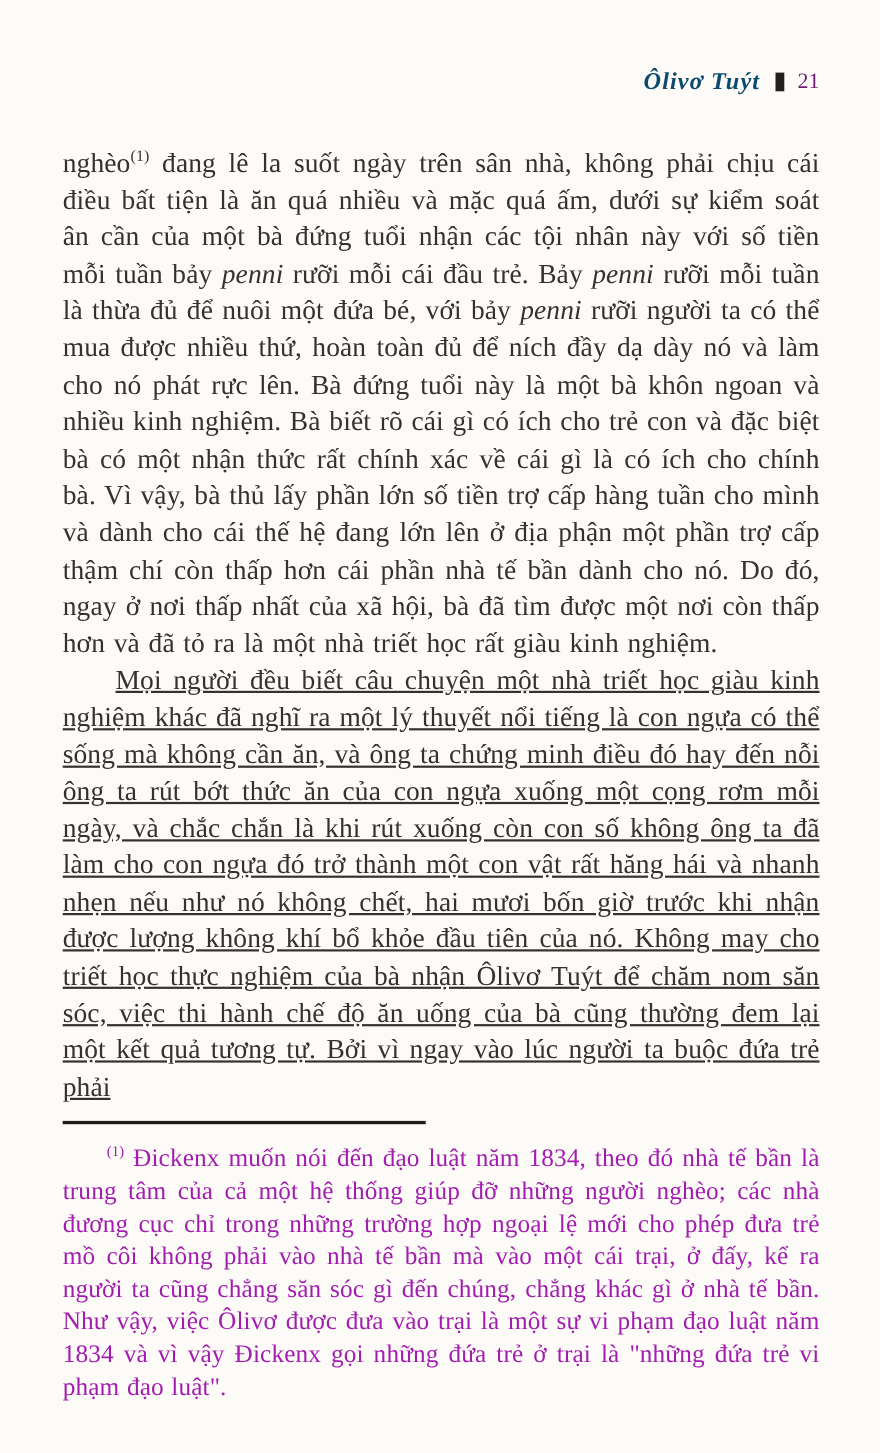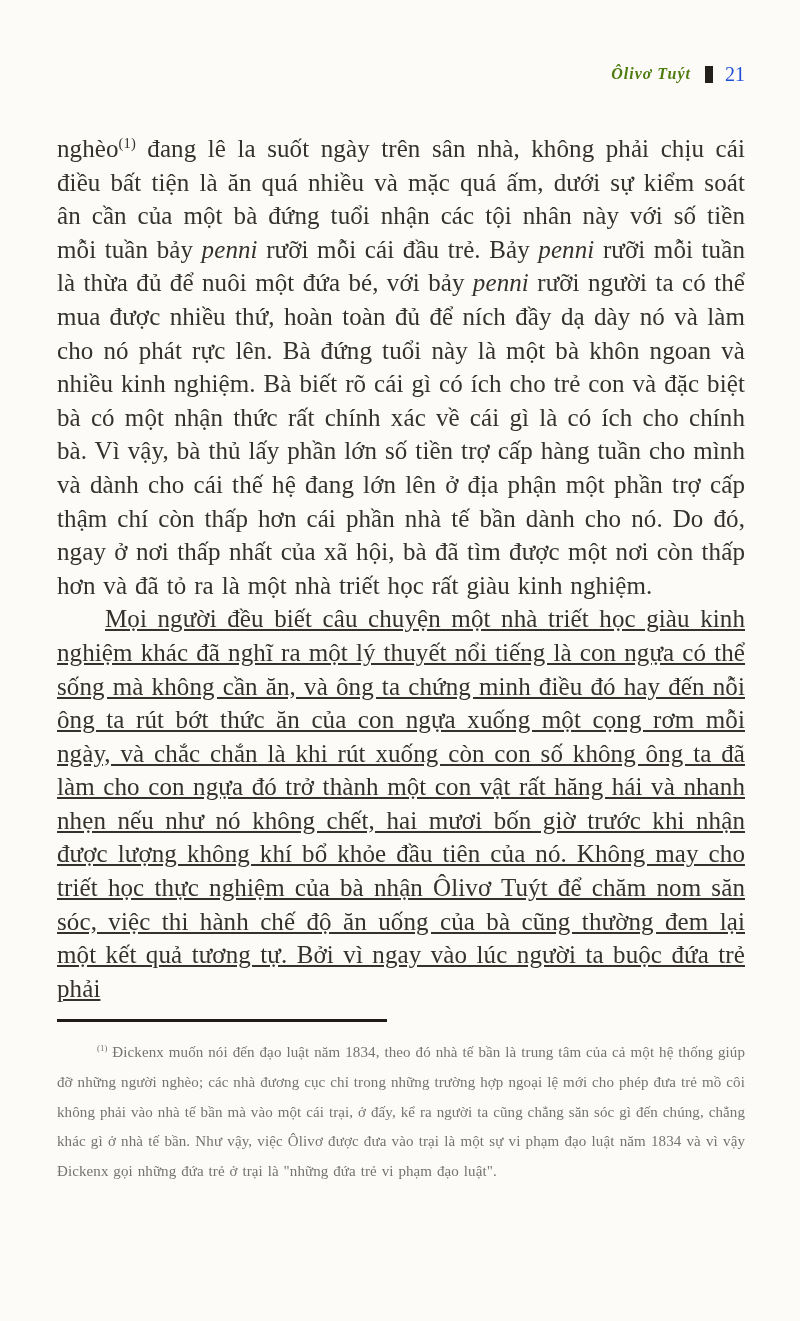--- a/index.html
+++ b/index.html
@@ -23,34 +23,34 @@
     display: flex;
     justify-content: flex-end;
     align-items: center;
     gap: 10px;
     margin-bottom: 44px;
     height: 28px;
   }
   .book-title {
     font-style: italic;
     font-weight: bold;
-    font-size: 16px;
+    font-size: 22px;
     letter-spacing: 1px;
-    color: #4d7c0f;
+    color: #0c4a6e;
   }
   .header-bar {
     display: inline-block;
     width: 8px;
     height: 17px;
     background: #23201c;
     margin: 0 2px 0 4px;
   }
   .page-num {
     font-size: 20px;
-    color: #1d4ed8;
+    color: #701a75;
   }
   
   .body-text p {
     margin: 0;
     font-size: 25px;
     line-height: 33.6px;
     text-align: justify;
     letter-spacing: 0.1px;
     word-spacing: 1.5px;
   }
@@ -68,26 +68,26 @@
   }
   
   .footnote-sep {
     width: 330px;
     height: 3px;
     background: #1e1b18;
     margin: 14px 0 16px 0;
   }
   .footnote p {
     margin: 0;
-    font-size: 15px;
+    font-size: 23px;
     line-height: 29.6px;
     text-align: justify;
     letter-spacing: 0.1px;
     word-spacing: 1px;
-    color: #737373;
+    color: #a21caf;
   }
   .footnote p.indent {
     text-indent: 40px;
   }
 </style>
 </head>
 <body>
 
 <div class="page">
 

